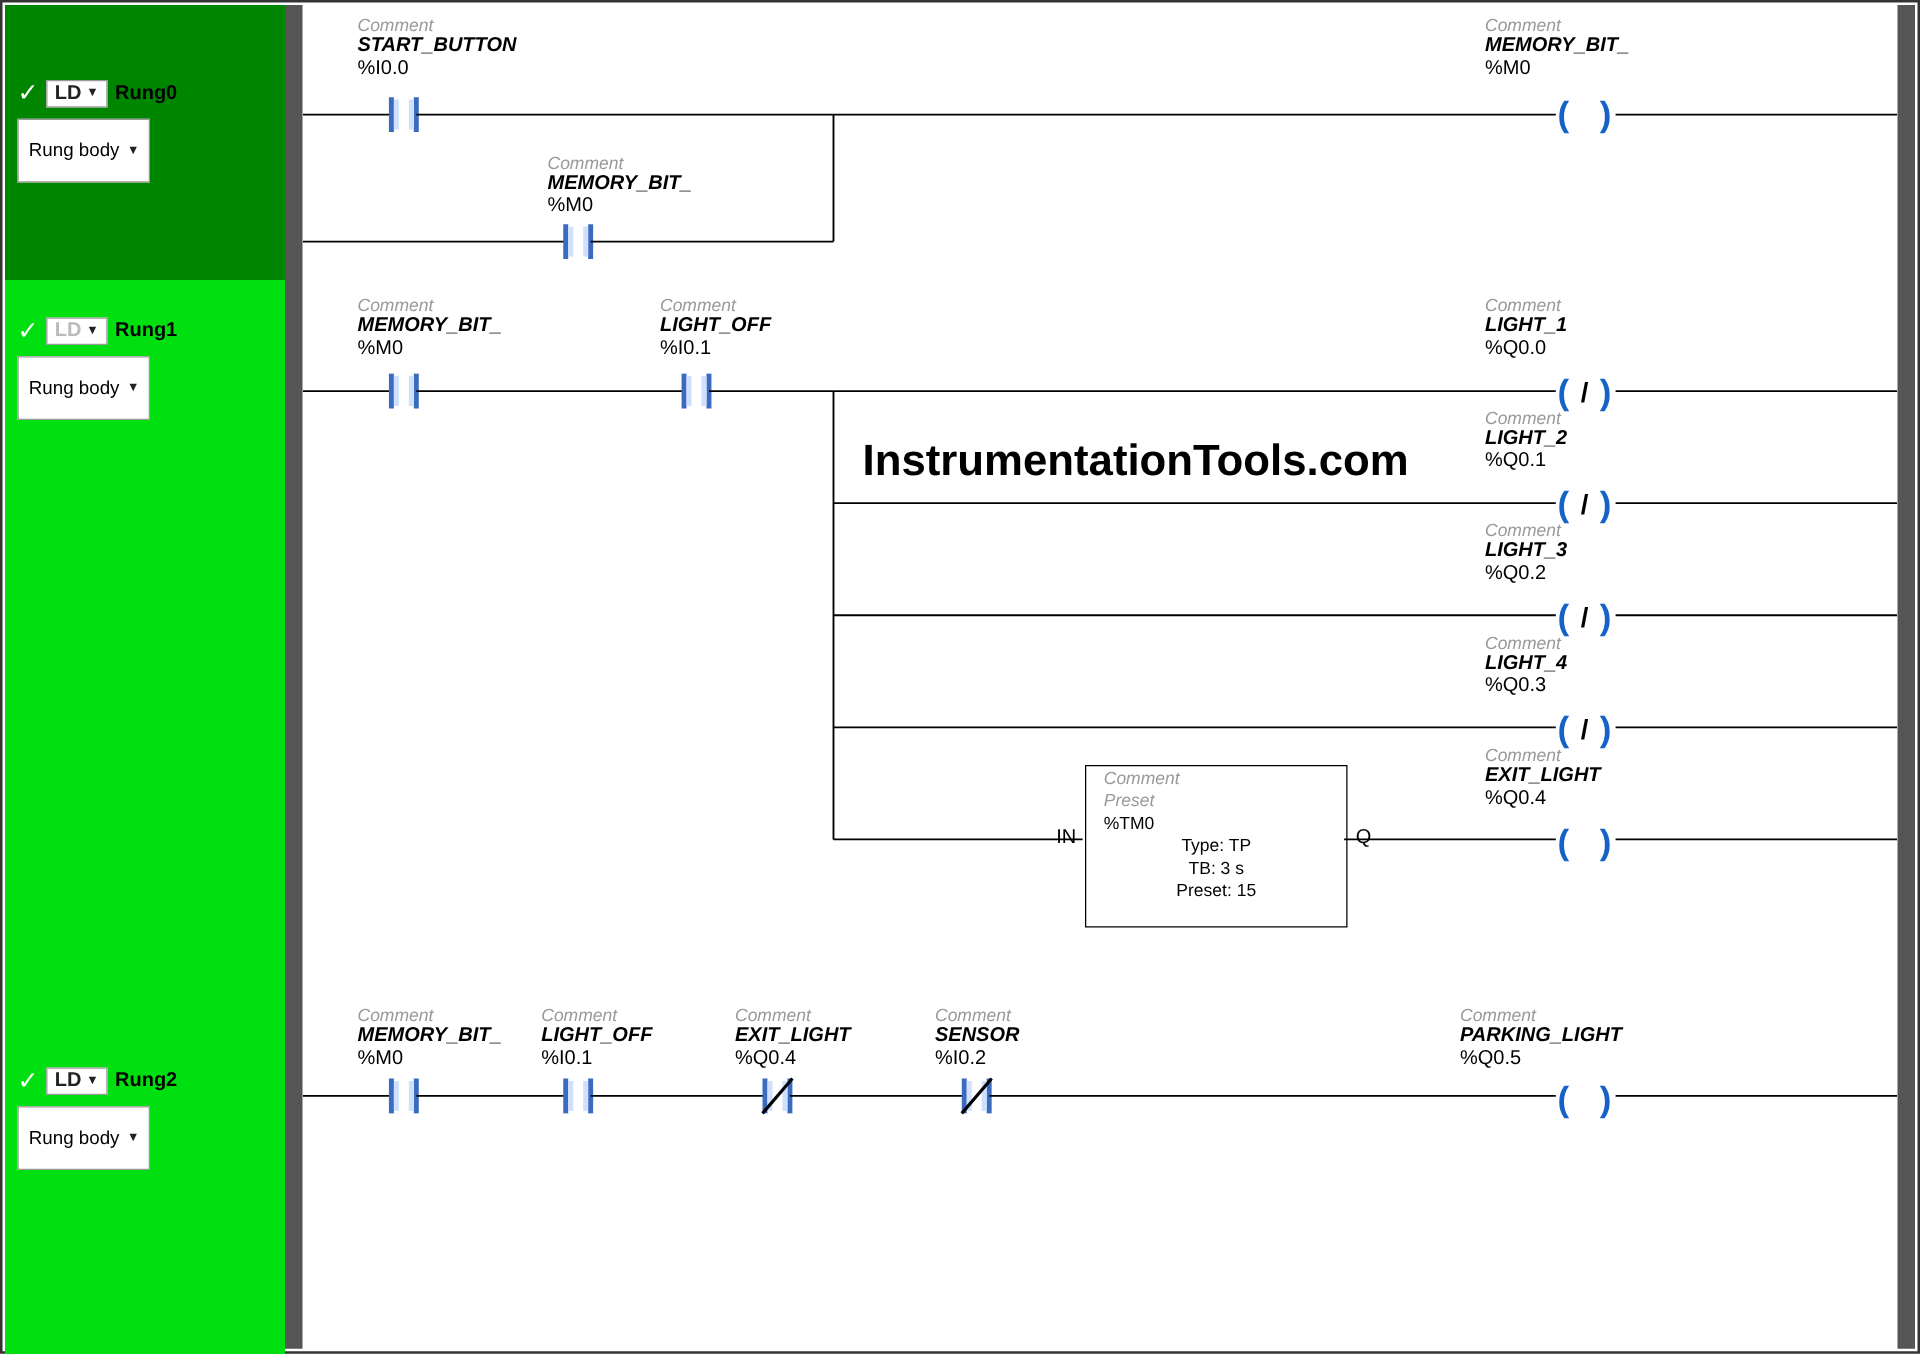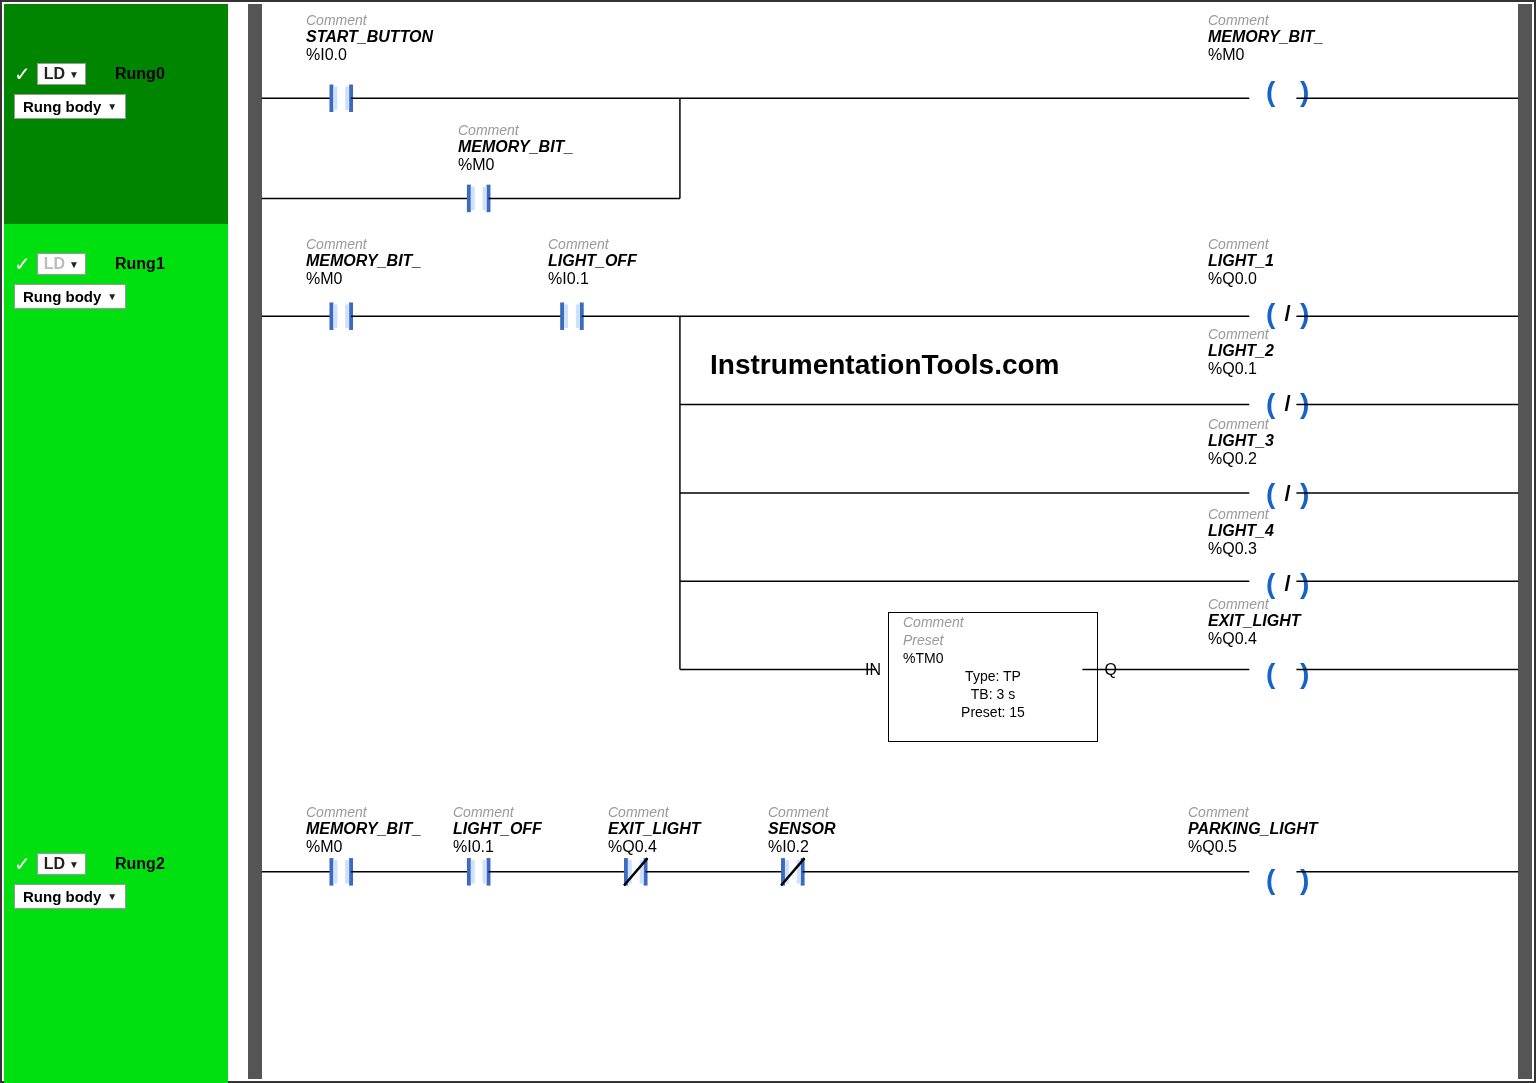--- a/index.html
+++ b/index.html
@@ -35,39 +35,38 @@
   }
   .check-ld-row { display: flex; align-items: center; gap: 6px; margin-bottom: 8px; }
   .check { color: #fff; font-size: 20px; }
   .ld-dropdown {
     background: #fff; border: 1px solid #999;
     display: inline-flex; align-items: center; gap: 4px;
     font-weight: 700; font-size: 16px; padding: 1px 6px; color: #222;
   }
   .ld-dropdown.disabled { color: #bbb; }
   .caret { font-size: 10px; color: #222; }
-  .rung-label { font-weight: 700; font-size: 16px; color: #000; margin-left: 23px; }
+  .rung-label { font-weight: 700; font-size: 16px; color: #000; }
   .rung-body {
     background: #fff; border: 1px solid #999;
     display: inline-flex; align-items: center; gap: 6px;
-    font-size: 15px; padding: 3px 8px; font-weight: bold;
+    font-size: 15px; padding: 16px 8px;
   }
 
   
   .faint-label {
     position: absolute; left: 190px; top: 18px;
     font-size: 8px; color: rgba(255,255,255,0.6);
   }
 
   
   .editor {
     position: absolute;
     left: 226px; top: 2px; right: 2px; bottom: 2px;
     background: #fff;
-    margin-left: 20px;
   }
 
   
   .rail { position: absolute; top: 0; bottom: 0; width: 14px; background: #555; }
   .rail.left { left: 0; }
   .rail.right { right: 0; }
 
   
   svg.wires { position: absolute; left: 0; top: 0; width: 100%; height: 100%; pointer-events: none; }
 
@@ -93,21 +92,21 @@
     border: 1.5px solid #000;
     background: #fff;
     font-size: 14px;
   }
   .timer .t-row { padding: 1px 14px; }
   .timer .t-center { text-align: center; }
   .timer .t-it { color: #9a9a9a; font-style: italic; }
   .timer .port { position: absolute; font-weight: 400; font-size: 16px; }
 
   .watermark {
-    position:absolute; font-weight:700; font-size: 28px; color:#000;
+    position:absolute; font-weight:700; font-size: 35px; color:#000;
   }
 
 </style>
 </head>
 <body>
 
 <div class="frame">
 
   <div class="sidebar">
     <div class="rung-panel dark" style="height:220px;position:relative;">

